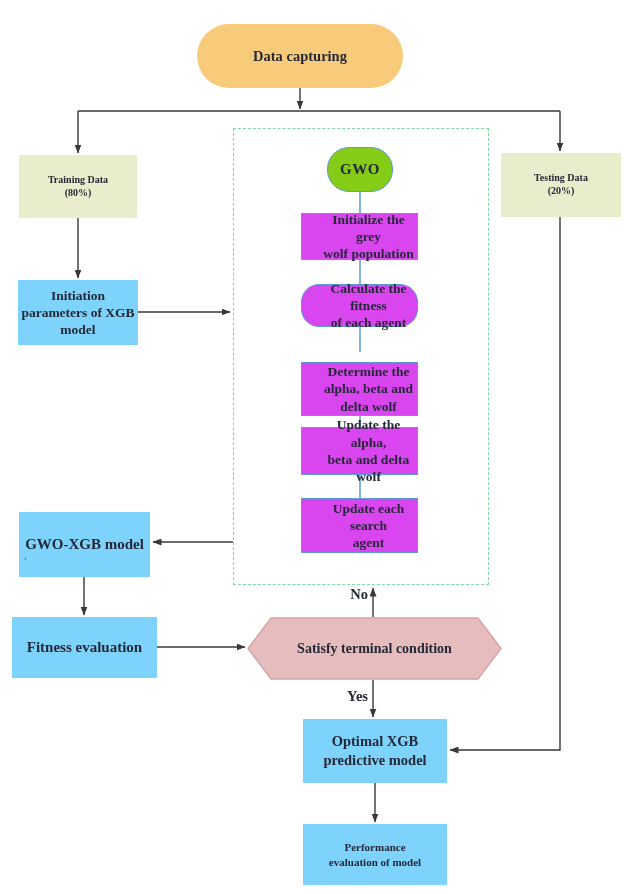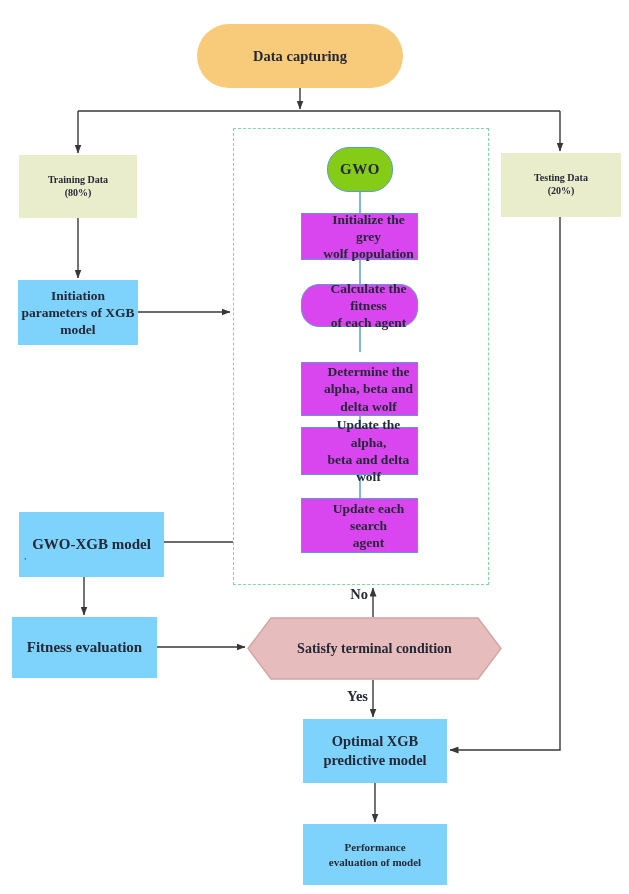--- a/index.html
+++ b/index.html
@@ -120,21 +120,21 @@
   <div class="node gwo-step" style="left:301px;top:352px;width:117px;height:54px;margin-top:10px;">Determine the
 alpha, beta and
 delta wolf</div>
 
   <div class="node gwo-step" style="left:301px;top:427px;width:117px;height:48px;">Update the alpha,
 beta and delta wolf</div>
 
   <div class="node gwo-step" style="left:301px;top:498px;width:117px;height:55px;">Update each search
 agent</div>
 
-  <div class="node process big-font" style="left:19px;top:512px;width:145px;height:65px;">
+  <div class="node process big-font" style="left:19px;top:512px;width:131px;height:65px;">
     <span>GWO-XGB model</span>
     <span class="stray">'</span>
   </div>
 
   <div class="node process big-font" style="left:12px;top:617px;width:145px;height:61px;">Fitness evaluation</div>
 
   <div class="hexagon-wrap" style="left:247px;top:617px;width:255px;height:63px;">
     <svg width="255" height="63" viewBox="0 0 255 63">
       <polygon points="1,31.5 24,1 231,1 254,31.5 231,62 24,62" fill="#E7BCBC" stroke="#D3A3A3" stroke-width="1.4"></polygon>
     </svg>

